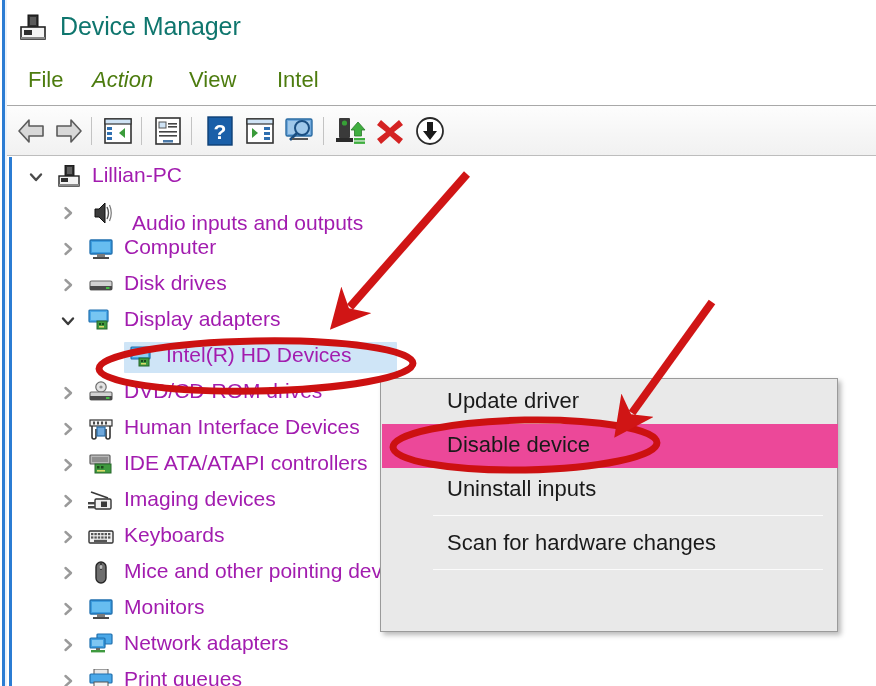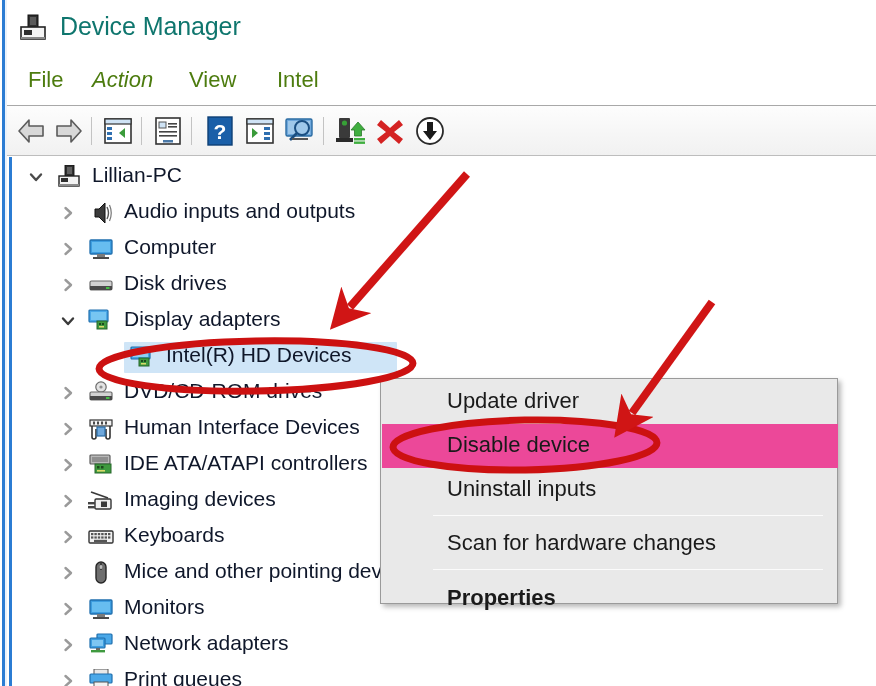--- a/index.html
+++ b/index.html
@@ -105,33 +105,33 @@
     position: absolute; top: 10px;
     width: 16px; height: 16px;
   }
   .tw-icon {
     position: absolute; top: 6px;
     width: 26px; height: 24px;
   }
   .tw-label {
     position: absolute; top: 4px;
     font-size: 21px;
-    color: #0f172a;
+    color: #a21caf;
     white-space: nowrap;
   }
   .tw-selbg {
     position: absolute;
     background: #cfe5f7;
     border-radius: 1px;
   }
 
   
   .ctxmenu {
     position: absolute; left: 380px; top: 378px;
-    width: 458px; height: 226px;
+    width: 458px; height: 254px;
     background: #e9e9e9;
     border: 1px solid #9a9a9a;
     box-shadow: 3px 3px 5px rgba(0,0,0,0.28);
   }
   .ctx-item {
     position: absolute; left: 1px;
     width: 456px; height: 44px;
     white-space: nowrap;
   }
   .ctx-item .ctx-label {
@@ -309,21 +309,21 @@
           <path d="M5.5 3 L11 8 L5.5 13" fill="none" stroke="#9a9a9a" stroke-width="2.4" stroke-linecap="round" stroke-linejoin="round"></path>
         </svg>
       </div>
       <div class="tw-icon" style="left:76px;">
         <svg viewBox="0 0 26 24" width="26" height="24">
           <path d="M7 8 L11 8 L17 2 L17 22 L11 16 L7 16 Z" fill="#3b3b3b" stroke="#111" stroke-width="1"></path>
           <path d="M19 6 Q22 12 19 18" fill="none" stroke="#555" stroke-width="1.4"></path>
           <path d="M21.5 4 Q25 12 21.5 20" fill="none" stroke="#777" stroke-width="1.2"></path>
         </svg>
       </div>
-      <div class="tw-label" style="left:112px;">Audio inputs and outputs</div>
+      <div class="tw-label" style="left:120px;margin-top:12px;">Audio inputs and outputs</div>
     </div>
 
     <div class="tree-row" style="top:74px;">
       <div class="tw-chevron" style="left:48px;">
         <svg viewBox="0 0 16 16" width="16" height="16">
           <path d="M5.5 3 L11 8 L5.5 13" fill="none" stroke="#9a9a9a" stroke-width="2.4" stroke-linecap="round" stroke-linejoin="round"></path>
         </svg>
       </div>
       <div class="tw-icon" style="left:76px;">
         <svg viewBox="0 0 26 24" width="26" height="24">
@@ -574,23 +574,20 @@
     </div>
 
     <div class="ctx-sep" style="top:136px;"></div>
 
     <div class="ctx-item" style="top:143px;">
       <div class="ctx-label">Scan for hardware changes</div>
     </div>
 
     <div class="ctx-sep" style="top:190px;"></div>
 
-    <div class="ctx-item bold" style="top:198px;">
-      <div class="ctx-label">Properties</div>
-    </div>
   </div>
 
   <svg class="anno" viewBox="0 0 876 686">
     <defs>
       <marker id="arrowhead" markerWidth="5" markerHeight="5" refX="1.2" refY="2.5" orient="auto" markerUnits="strokeWidth">
         <path d="M0,0 L5,2.5 L0,5 L1.4,2.5 Z" fill="#d01515"></path>
       </marker>
     </defs>
 
     <ellipse cx="256" cy="366" rx="157" ry="25" fill="none" stroke="#cc1111" stroke-width="7" transform="rotate(-1 256 366)"></ellipse>

